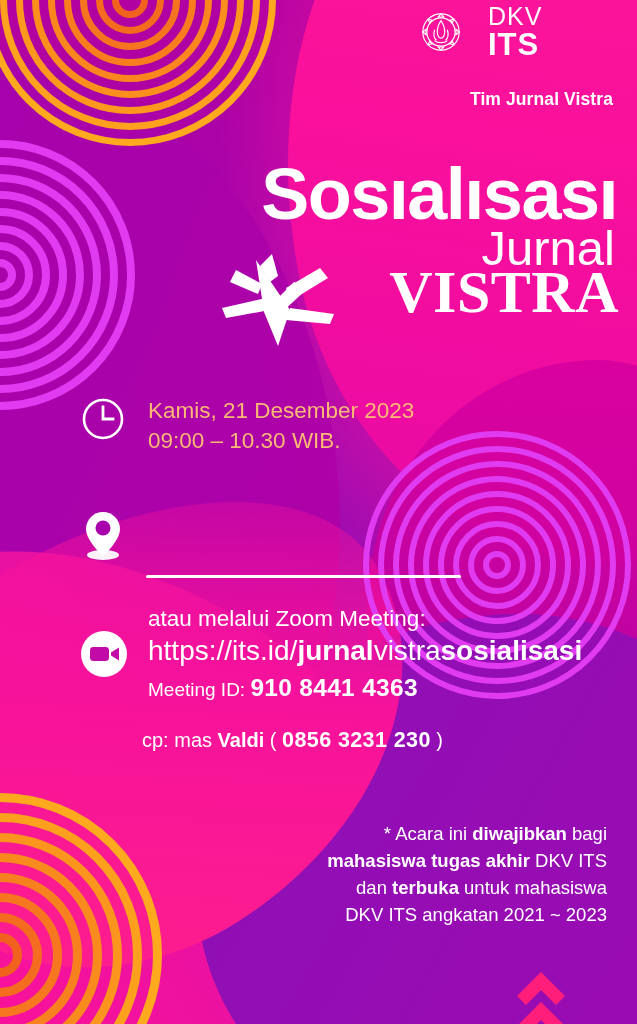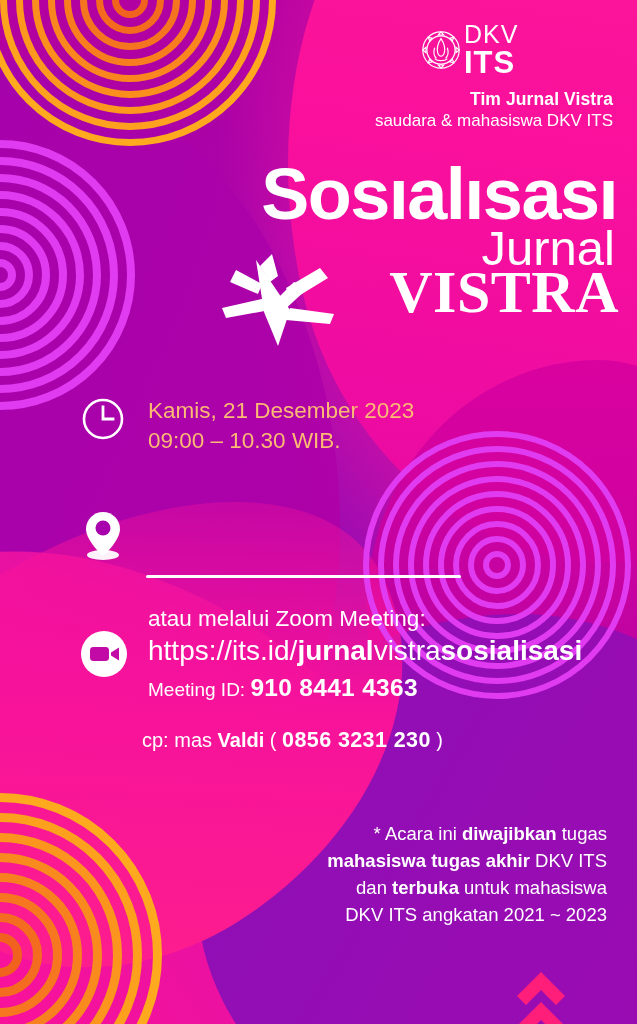--- a/index.html
+++ b/index.html
@@ -78,22 +78,22 @@
   }
   
   .rings { position:absolute; }
   .rings span {
     position:absolute; border-radius:50%;
     left:50%; top:50%; transform:translate(-50%,-50%);
   }
   
   .content { position:absolute; inset:0; z-index:30; }
   .logo-block {
-    position:absolute; left:418px; top:22px;
-    display:flex; align-items:center; gap:0;
+    position:absolute; left:418px; top:4px;
+    display:flex; align-items:center; gap:24px;
   }
   .its-mark { width:46px; height:50px; }
   .logo-text { color:#ffffff; line-height:1; }
   .logo-dkv { font-size:25px; font-weight:300; letter-spacing:1px; }
   .logo-its { font-size:31px; font-weight:700; letter-spacing:1px; }
 
   .invite {
     position:absolute; left:0; right:24px; top:88px;
     text-align:right; color:#ffffff; line-height:1.28;
   }
@@ -239,21 +239,20 @@
         </g>
       </svg>
       <div class="logo-text">
         <div class="logo-dkv">DKV</div>
         <div class="logo-its">ITS</div>
       </div>
     </div>
 
     <div class="invite">
       <div class="l1">Tim Jurnal Vistra</div>
-      <div class="l3">saudara &amp; mahasiswa DKV ITS</div>
     </div>
 
     <div class="title-sos">Sosıalısası</div>
     <div class="title-jurnal">Jurnal</div>
     <div class="title-vistra">VISTRA</div>
 
     <svg class="star-mark" viewBox="0 0 128 96">
       <g fill="#ffffff">
         <path d="M56 2 L62 24 L54 30 L44 14 Z"></path>
         <path d="M20 18 L46 32 L42 42 L14 30 Z"></path>
@@ -305,21 +304,21 @@
         <div class="zoom-l1">atau melalui Zoom Meeting:</div>
         <div class="zoom-l2"><span>https://its.id/</span><b>jurnal</b><span>vistra</span><b>sosialisasi</b></div>
         <div class="zoom-l3"><span>Meeting ID:</span>
           <span class="id">910 8441 4363</span></div>
       </div>
     </div>
 
     <div class="contact"><span>cp: mas </span><b>Valdi</b>&nbsp;<span>(</span>&nbsp;<span class="num">0856 3231 230</span>&nbsp;<span>)</span></div>
 
     <div class="note">
-      <div><span>* Acara ini </span><b>diwajibkan</b><span> tugas</span></div>
+      <div><span>* Acara ini </span><b>diwajibkan</b><span> bagi</span></div>
       <div><b>mahasiswa tugas akhir</b><span> DKV ITS</span></div>
       <div><span>dan </span><b>terbuka</b><span> untuk mahasiswa</span></div>
       <div>DKV ITS angkatan 2021 ~ 2023</div>
     </div>
 
     <svg class="chev" viewBox="0 0 60 70">
       <path d="M6 36 L30 12 L54 36 L45 45 L30 30 L15 45 Z" fill="#ff1f7a"></path>
       <path d="M6 66 L30 42 L54 66 L45 75 L30 60 L15 75 Z" fill="#ff1f7a"></path>
     </svg>
 

